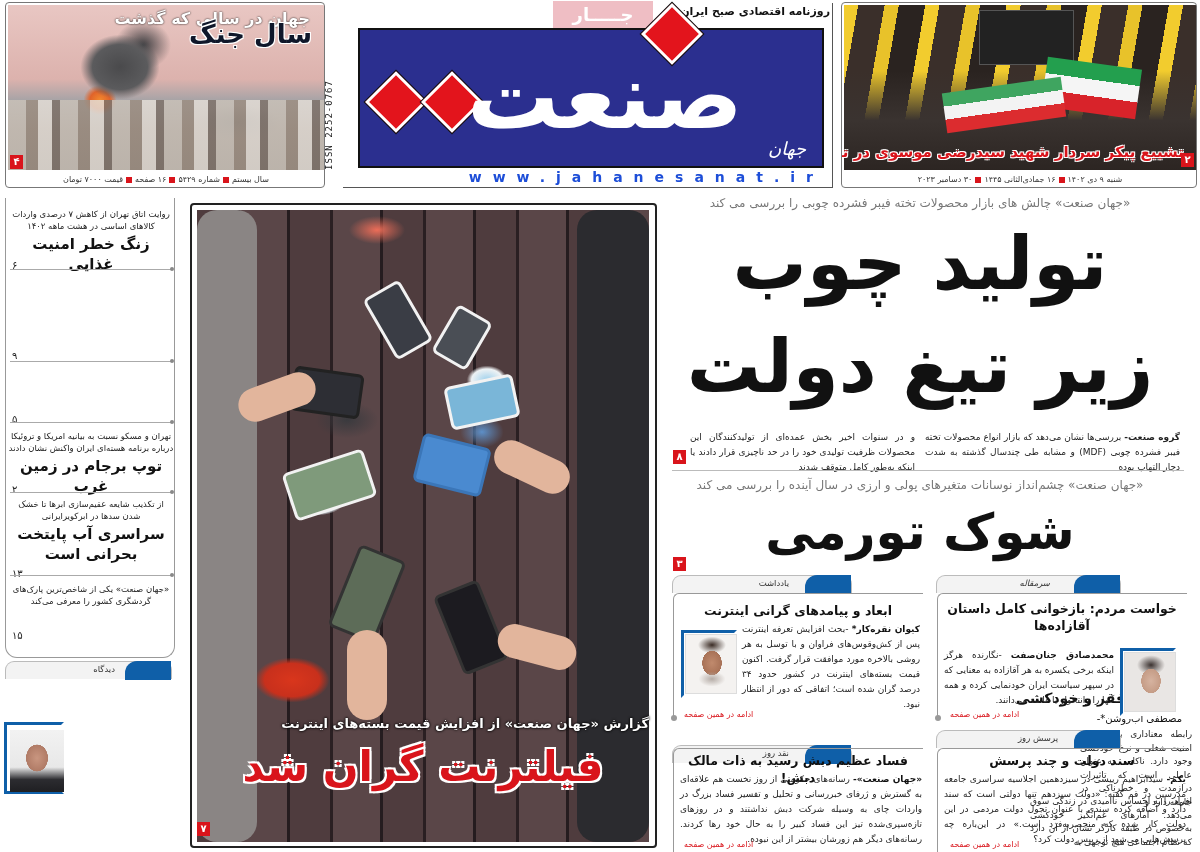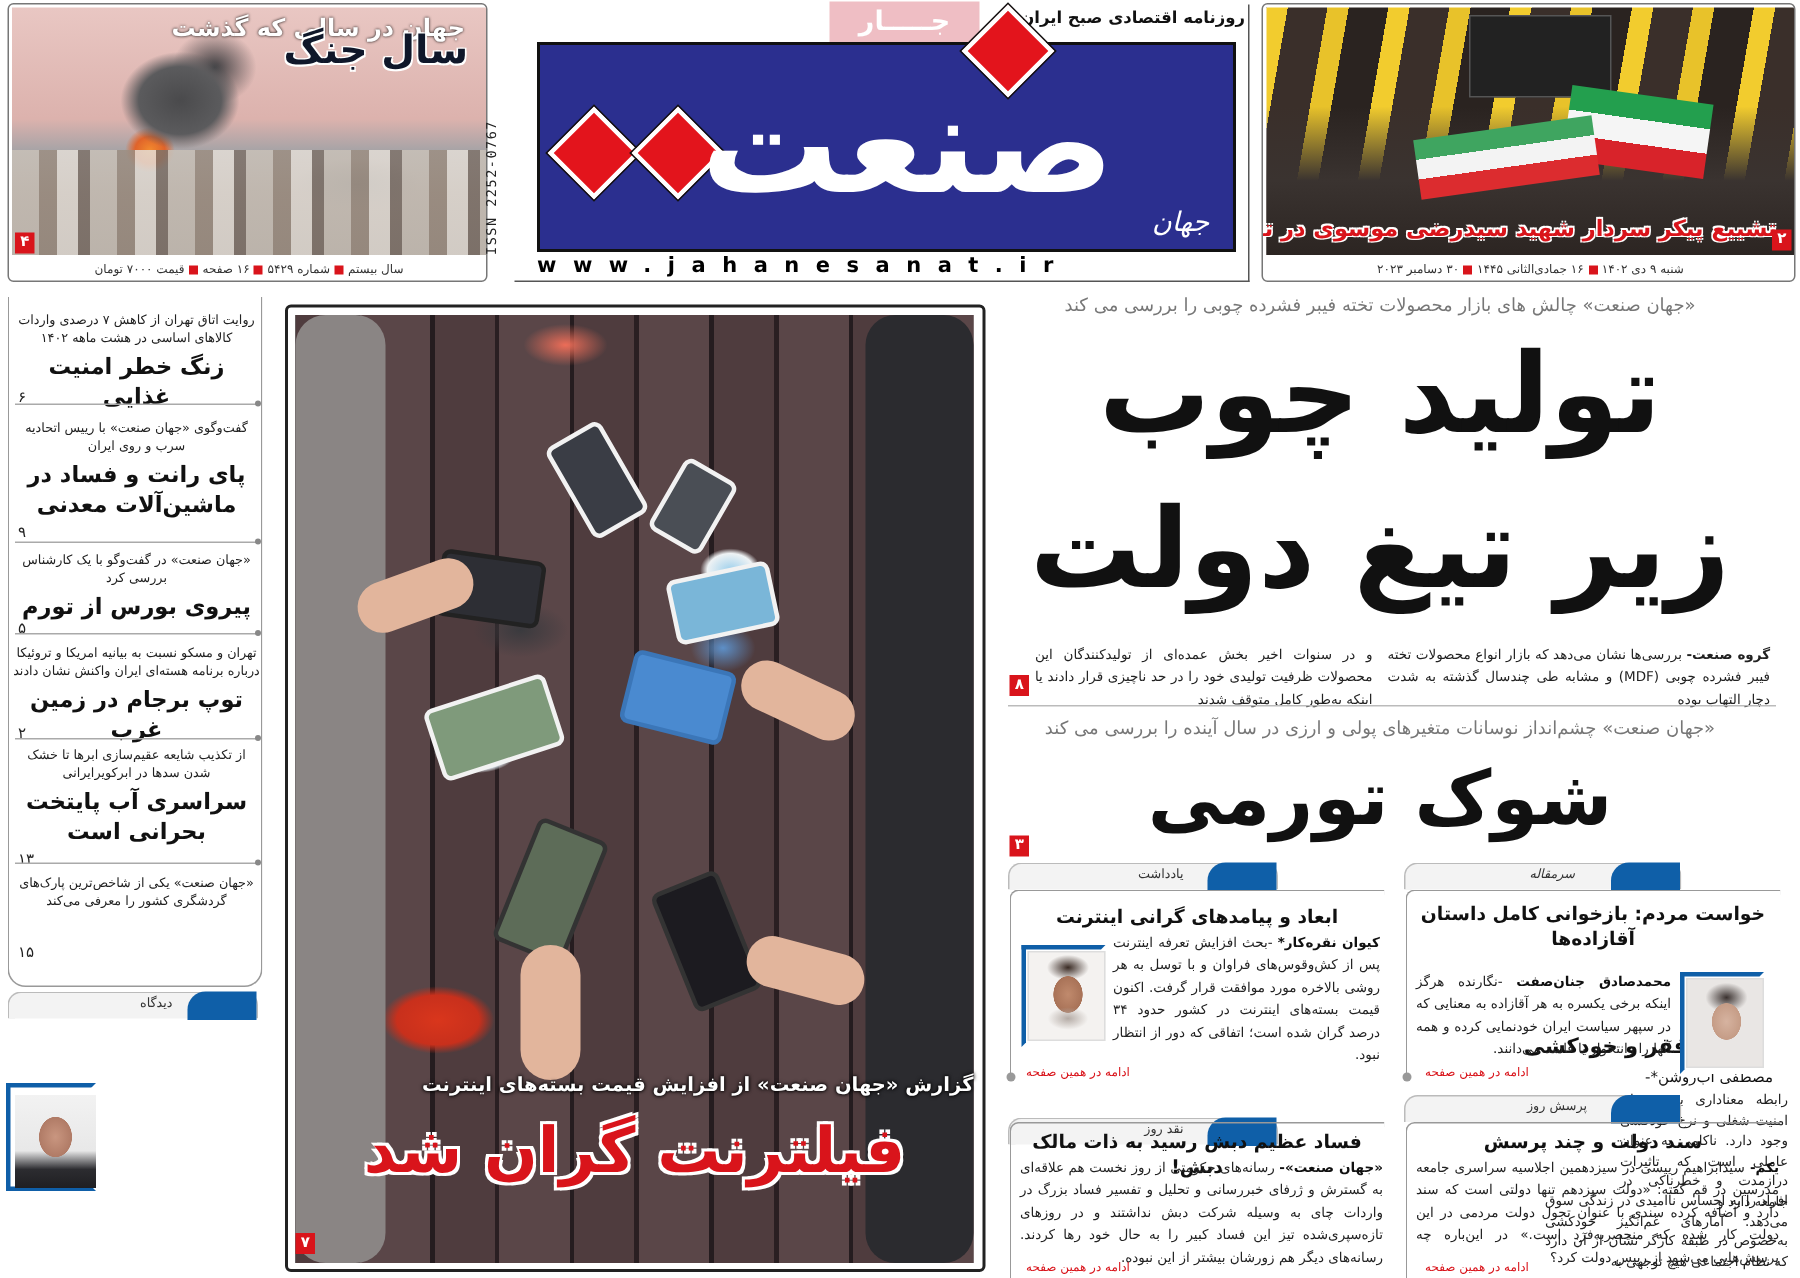--- a/index.html
+++ b/index.html
@@ -40,22 +40,22 @@
 
   
   #logo-frame { left: 343px; top: 3px; width: 490px; height: 185px; border: 1px solid #555; border-left: none; border-top: none; }
   #logo-subtitle { right: 370px; top: 5px; font-size: 11px; font-weight: bold; color: #111; margin-left: 28px; }
   #jaar { left: 553px; top: 1px; width: 100px; height: 28px; background: #e9a3ac; opacity: 0.7; color: #fff; font-size: 18px; text-align: center; line-height: 28px; font-weight: bold; }
   #logo-blue { left: 358px; top: 28px; width: 466px; height: 140px; background: #2b2f8f; border: 2px solid #111; }
   #logo-wordmark { left: 410px; top: 42px; width: 390px; height: 110px; font-size: 92px; font-weight: bold; color: #fff;
     text-align: center; line-height: 110px; letter-spacing: 8px; }
   #logo-jahan { left: 768px; top: 138px; font-size: 18px; color: #fff; font-style: italic; }
   .diamond { position: absolute; width: 44px; height: 44px; background: #e3141c; border: 3px solid #fff; transform: rotate(45deg); outline: 1px solid #111; }
-  #logo-url { left: 358px; top: 168px; width: 466px; height: 18px; font-size: 14px; font-weight: bold; color: #000000;
-    direction: ltr; text-align: left; letter-spacing: 11px; line-height: 18px; font-family: "DejaVu Sans", sans-serif; }
+  #logo-url { left: 358px; top: 168px; width: 466px; height: 18px; font-size: 14px; font-weight: bold; color: #1d4ed8;
+    direction: ltr; text-align: right; letter-spacing: 11px; line-height: 18px; font-family: "DejaVu Sans", sans-serif; }
 
   
   #funeral-box { left: 841px; top: 2px; width: 356px; height: 186px; }
   #funeral-photo { left: 2px; top: 2px; width: 352px; height: 165px;
     background:
       linear-gradient(180deg, transparent 0%, transparent 40%, #3a3330 70%, #2c2522 100%),
       repeating-linear-gradient(100deg, #f2cc2e 0 14px, #3a2f2a 14px 40px, #e8c22a 40px 54px, #2a2320 54px 80px);
   }
   .flag { position: absolute; }
   #flag-1 { left: 200px; top: 58px; width: 95px; height: 50px; background: linear-gradient(180deg, #239f4e 0 33%, #f5f5f5 33% 66%, #d8232a 66% 100%); transform: rotate(8deg); }
@@ -186,31 +186,23 @@
 </div>
 
 <div class="abs" id="left-col">
   <div class="left-item" style="top:10px;">
     <div class="left-kicker">روایت اتاق تهران از کاهش ۷ درصدی واردات کالاهای اساسی در هشت ماهه ۱۴۰۲</div>
     <div class="left-title">زنگ خطر امنیت غذایی</div>
   </div>
   <div class="left-num" style="top:62px;">۶</div>
   <div class="left-sep" style="top:71px;"></div>
 
-  <div class="left-item" style="top:82px;">
-    <div class="left-kicker">گفت‌وگوی «جهان صنعت» با رییس اتحادیه سرب و روی ایران</div>
-    <div class="left-title">پای رانت و فساد در ماشین‌آلات معدنی</div>
-  </div>
   <div class="left-num" style="top:152px;">۹</div>
   <div class="left-sep" style="top:163px;"></div>
 
-  <div class="left-item" style="top:170px;">
-    <div class="left-kicker">«جهان صنعت» در گفت‌وگو با یک کارشناس بررسی کرد</div>
-    <div class="left-title">پیروی بورس از تورم</div>
-  </div>
   <div class="left-num" style="top:216px;">۵</div>
   <div class="left-sep" style="top:224px;"></div>
 
   <div class="left-item" style="top:232px;">
     <div class="left-kicker">تهران و مسکو نسبت به بیانیه امریکا و تروئیکا درباره برنامه هسته‌ای ایران واکنش نشان دادند</div>
     <div class="left-title">توپ برجام در زمین غرب</div>
   </div>
   <div class="left-num" style="top:286px;">۲</div>
   <div class="left-sep" style="top:294px;"></div>
 

